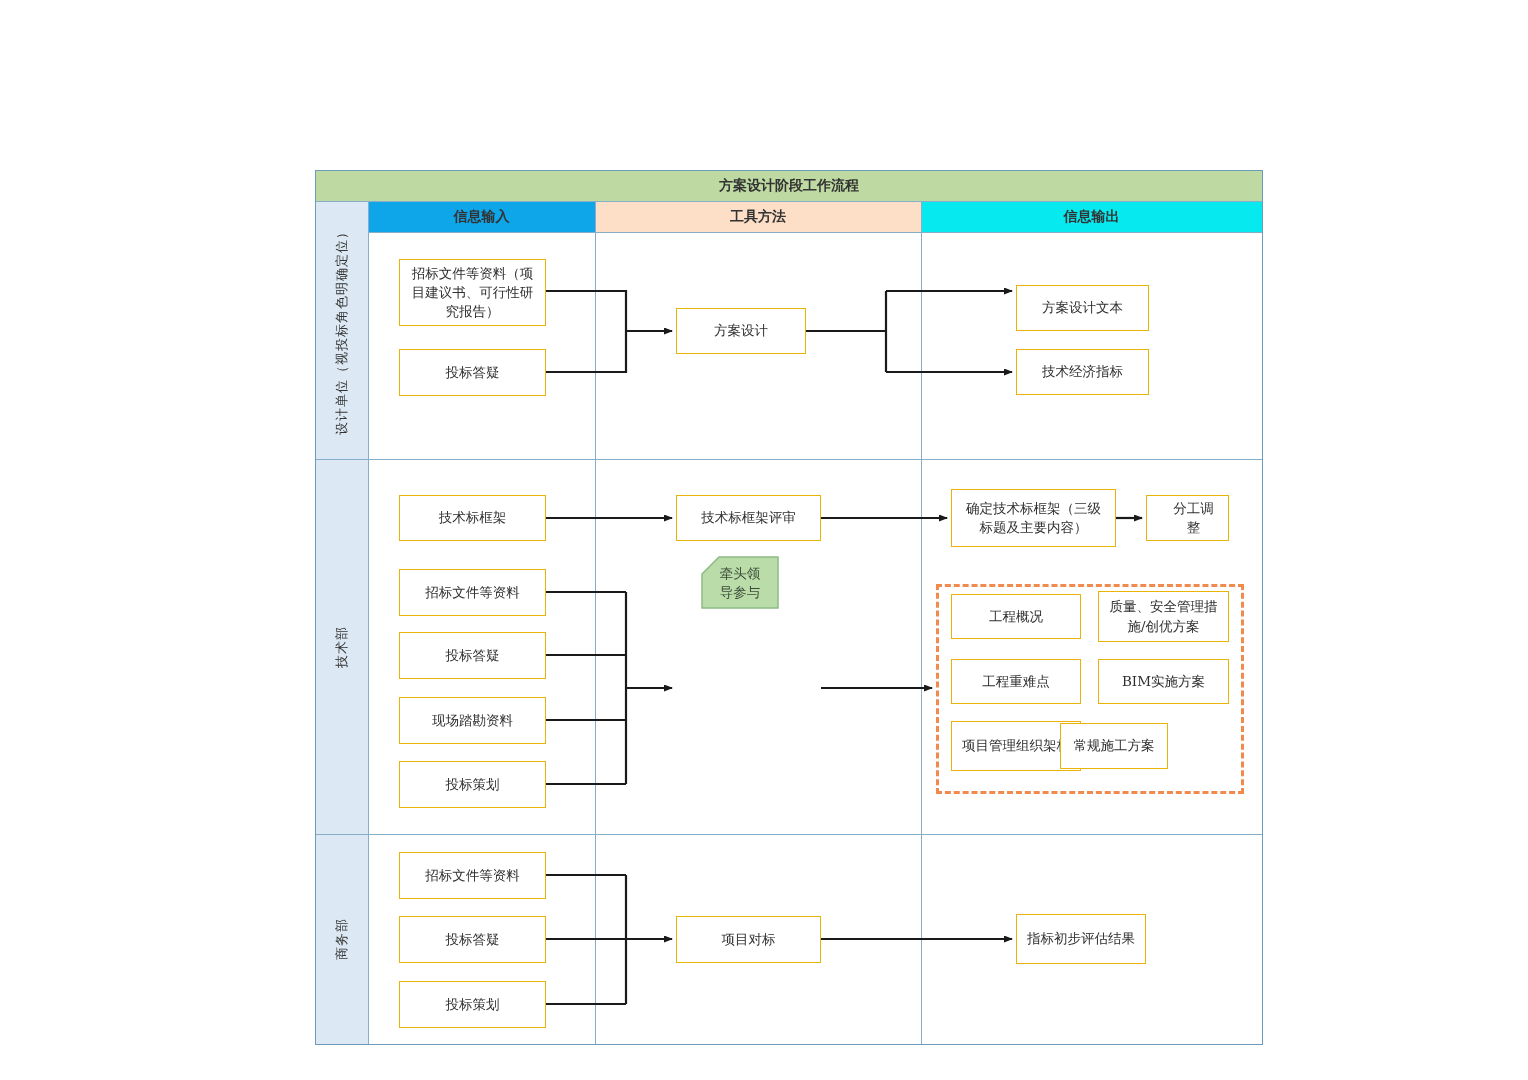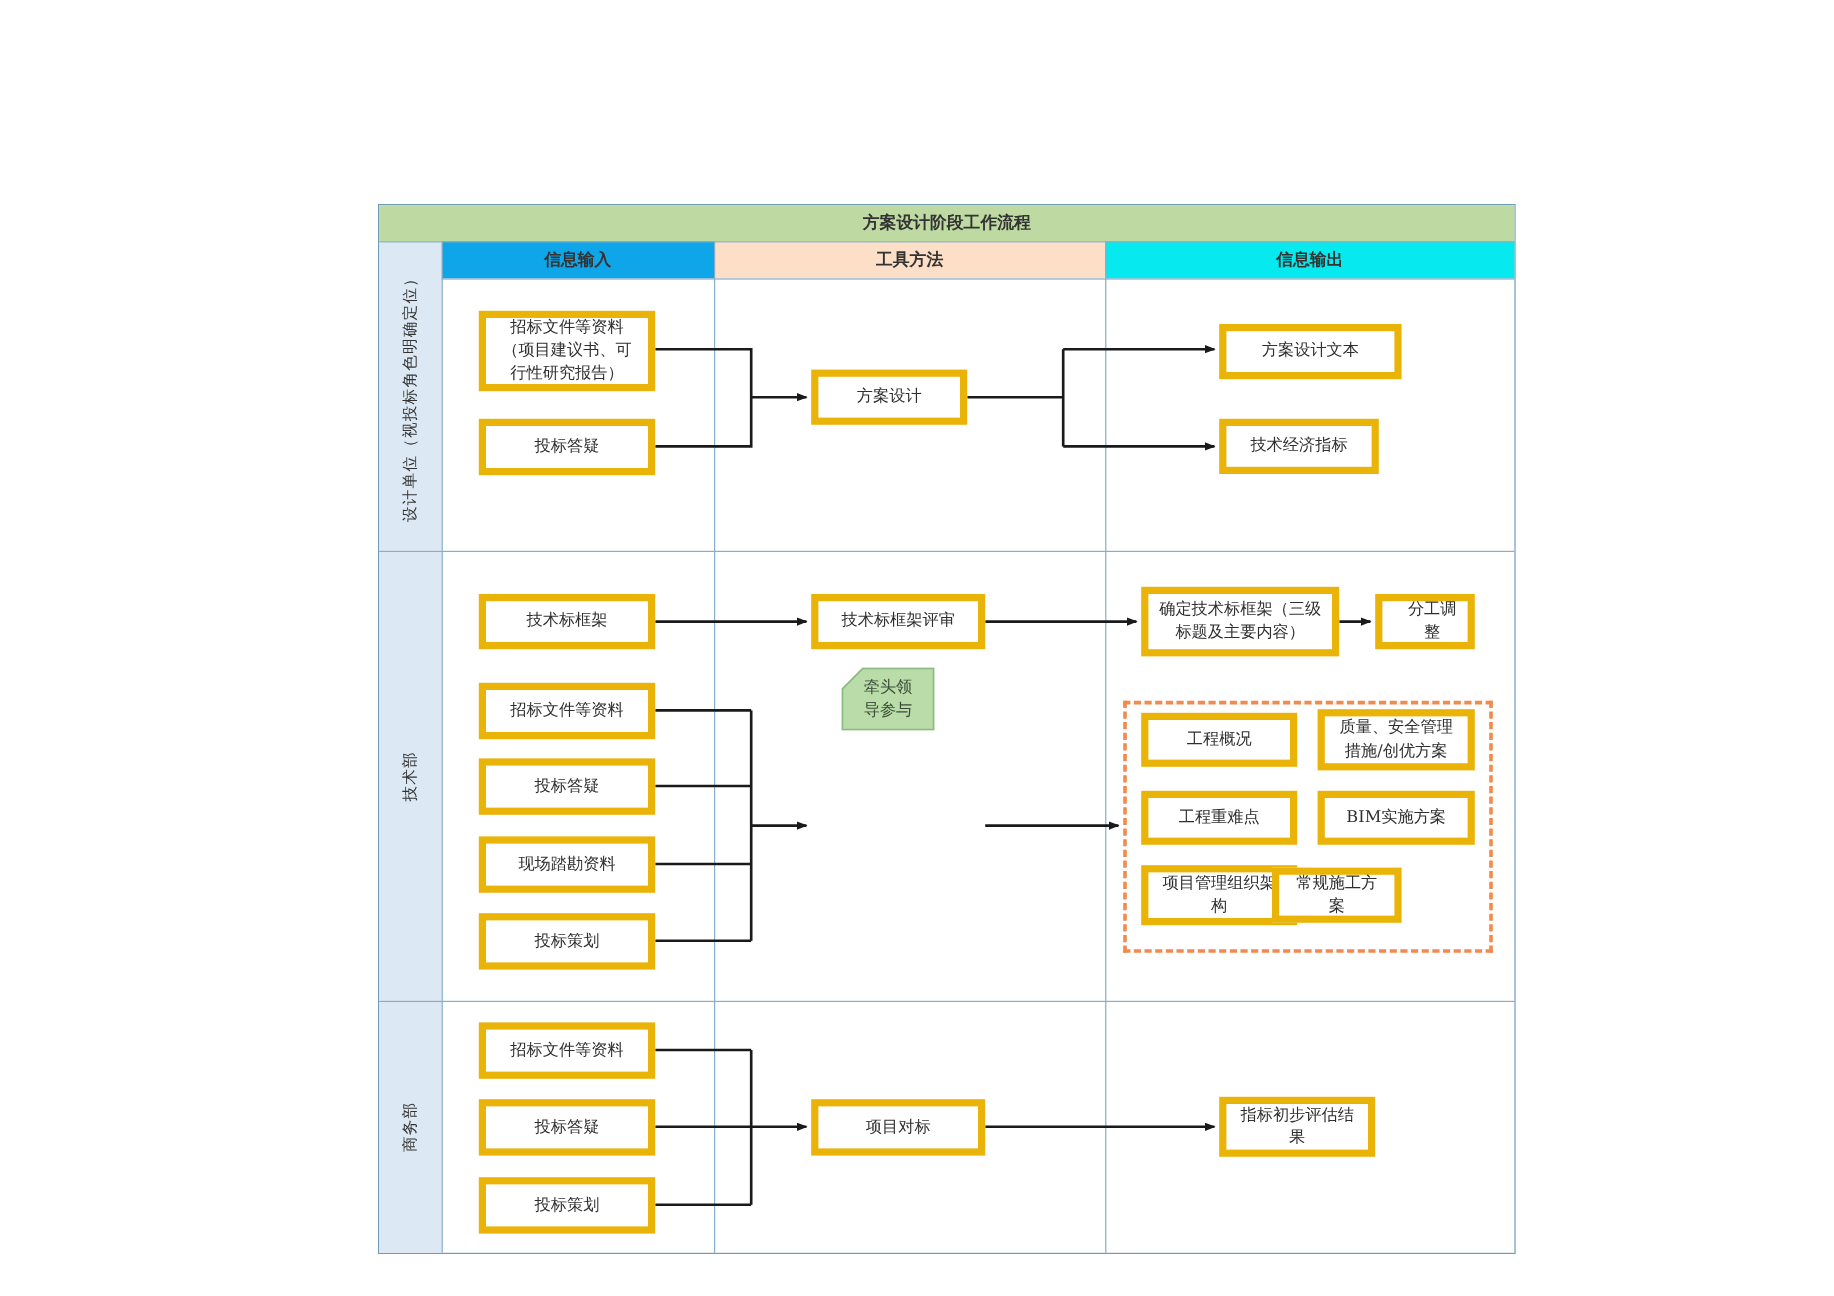--- a/index.html
+++ b/index.html
@@ -14,21 +14,21 @@
   .hdr{height:31px;top:30px;font-size:14px;font-weight:600;color:#333;}
   #hdr-input{left:52px;width:227px;background:#0ea5e9;}
   #hdr-tools{left:279px;width:326px;background:#fcdfc6;}
   #hdr-output{left:605px;width:341px;background:#06e9ee;}
   .lane{left:0;width:52px;background:#dce9f4;}
   .lane span{transform:rotate(-90deg);white-space:nowrap;font-size:13px;letter-spacing:1px;color:#333;}
   #lane-design{top:30px;height:258px;}
   #lane-tech{top:288px;height:375px;}
   #lane-biz{top:663px;height:210px;}
   .gline{position:absolute;background:#86adc9;}
-  .node{position:absolute;background:#ffffff;border:6px solid #eab308;box-sizing:border-box;
+  .node{position:absolute;background:#ffffff;border:1px solid #eab308;box-sizing:border-box;
     display:flex;align-items:center;justify-content:center;text-align:center;
     font-size:13.5px;line-height:1.42;padding:2px 8px;color:#2f2f2f;}
   #deliverables{position:absolute;left:620px;top:413px;width:308px;height:210px;
     border:3px dashed #f28a4d;box-sizing:border-box;background:transparent;}
   #note{position:absolute;left:385px;top:385px;width:78px;height:53px;}
   #note svg{position:absolute;left:0;top:0;}
   #note .note-text{position:absolute;inset:0;display:flex;align-items:center;justify-content:center;
     text-align:center;font-size:13.5px;line-height:1.35;color:#3a4a38;padding:0 15px;}
   #connectors{position:absolute;left:0;top:0;pointer-events:none;}
 </style>
@@ -83,21 +83,21 @@
 
       <path d="M230,704 H310 M230,768 H310 M230,833 H310 M310,704 V833"></path>
       <path d="M310,768 H356" marker-end="url(#arr)"></path>
       <path d="M505,768 H696" marker-end="url(#arr)"></path>
     </g>
   </svg>
 
   <div class="node" style="left:83px;top:88px;width:147px;height:67px;">招标文件等资料（项目建议书、可行性研究报告）</div>
   <div class="node" style="left:83px;top:178px;width:147px;height:47px;">投标答疑</div>
   <div class="node" style="left:360px;top:137px;width:130px;height:46px;">方案设计</div>
-  <div class="node" style="left:700px;top:99px;width:152px;height:46px;text-align:right;">方案设计文本</div>
+  <div class="node" style="left:700px;top:114px;width:133px;height:46px;text-align:right;">方案设计文本</div>
   <div class="node" style="left:700px;top:178px;width:133px;height:46px;">技术经济指标</div>
 
   <div class="node" style="left:83px;top:324px;width:147px;height:46px;">技术标框架</div>
   <div class="node" style="left:360px;top:324px;width:145px;height:46px;">技术标框架评审</div>
   <div class="node" style="left:635px;top:318px;width:165px;height:58px;">确定技术标框架（三级标题及主要内容）</div>
   <div class="node" style="left:830px;top:324px;width:83px;height:46px;padding-left:20px;">分工调整</div>
 
   <div id="note">
     <svg width="78" height="53">
       <polygon points="18,1 77,1 77,52 1,52 1,18" fill="#b9dca8" stroke="#8cba84" stroke-width="1.5"></polygon>

